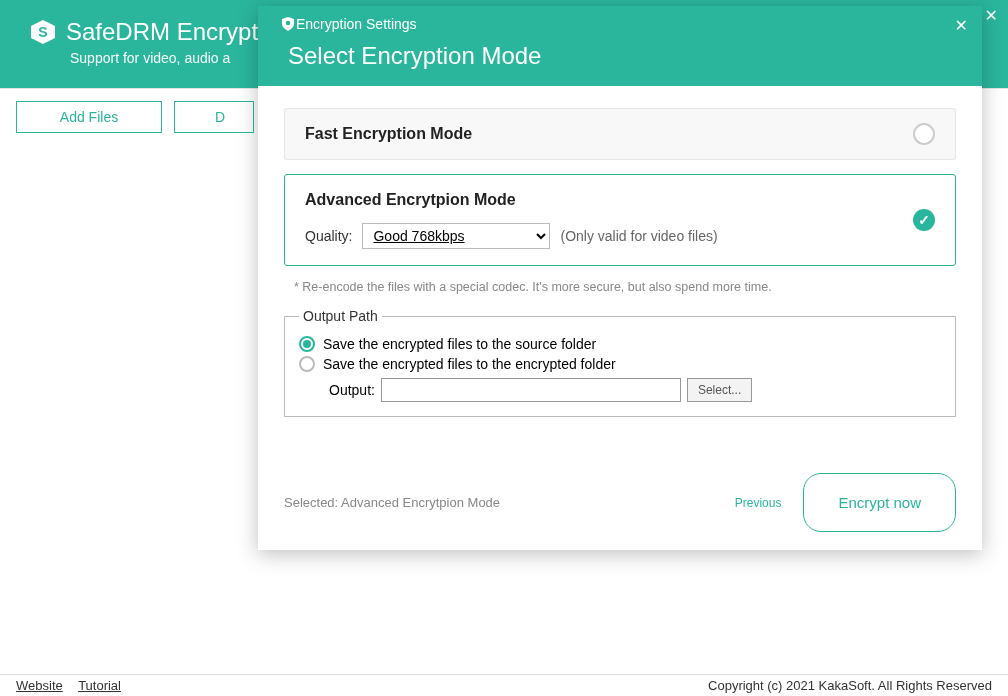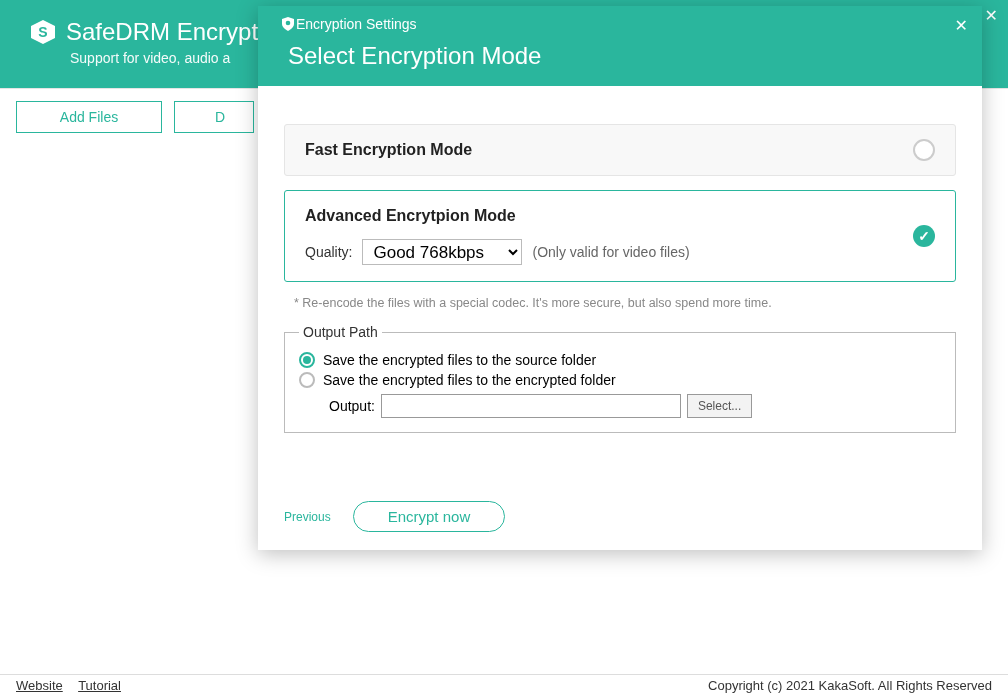--- a/index.html
+++ b/index.html
@@ -60,21 +60,21 @@
   .modal-header {
     background: #2ab69d; color: #fff;
     padding: 10px 22px 16px 22px;
   }
   .modal-header-row { display: flex; align-items:center; gap:0; font-size:14px;}
   .modal-title { font-size: 24px; font-weight: 400; margin-top: 10px; margin-left: 8px;}
   .modal-close {
     position: absolute; top: 10px; right: 14px; color: #fff; font-size: 16px; cursor:pointer;
   }
 
-  .modal-body { padding: 22px 26px 0 26px; flex: 1; margin-top: 16px; }
+  .modal-body { padding: 22px 26px 0 26px; flex: 1; }
 
   .mode-card {
     border: 1px solid #e5e5e5; border-radius: 3px;
     padding: 16px 20px; margin-bottom: 14px;
     background: #f8f8f8;
     position: relative;
   }
   .mode-card.selected { border: 1px solid #2ab69d; background: #fff; padding-left: 20px; }
   .mode-title { font-size: 16px; font-weight: 700; color: #222; }
   .mode-desc { font-size: 13px; color: #666; margin-top: 4px; line-height:1.4;}
@@ -83,22 +83,22 @@
     width: 22px; height: 22px; border-radius: 50%;
     border: 2px solid #ccc; background:#fff;
     display:flex; align-items:center; justify-content:center;
   }
   .mode-card.selected .mode-radio { border: none; background:#2ab69d; }
   .mode-radio .check { display:none; color:#fff; font-size:14px; font-weight:bold;}
   .mode-card.selected .mode-radio .check { display:block; }
 
   .quality-row { display:flex; align-items:center; gap:10px; margin-top:14px; font-size:14px; color:#333;}
   .quality-select {
-    width: 160px; height: 26px; font-size:17px; padding: 2px 6px;
-    border:1px solid #bbb; background:#fff;
+    width: 188px; height: 26px; font-size:14px; padding: 2px 6px;
+    border:1px solid #bbb; background:#fff;text-decoration:underline;
   }
   .quality-note { color:#666; font-size:14px;}
   .hint { font-size: 12.5px; color:#888; margin: 8px 0 14px 10px;}
 
   fieldset.output {
     border: 1px solid #bbb; padding: 8px 14px 14px 14px; font-size:14px;
   }
   fieldset.output legend { padding: 0 4px; color:#333;}
   .radio-row { display:flex; align-items:center; gap:8px; margin: 4px 0;}
   .radio-circle {
@@ -113,21 +113,21 @@
 
   .modal-footer {
     display:flex; align-items:center; justify-content:space-between;
     padding: 14px 26px 18px 26px;
   }
   .selected-label { font-size:13px; color:#888;}
   .footer-actions { display:flex; align-items:center; gap:22px;}
   .link-btn { color:#2ab69d; font-size:12px; cursor:pointer;}
   .primary-btn {
     border:1px solid #2ab69d; color:#2ab69d; background:#fff;
-    border-radius: 18px; padding: 6px 34px; font-size:15px;
+    border-radius: 18px; padding: 20px 34px; font-size:15px;
   }
   .shield-icon { display:inline-flex; }
 </style>
 </head>
 <body>
 
 <div class="main-header">
   <span class="main-close">✕</span>
   <div class="main-header-row">
     <span class="main-logo">
@@ -205,18 +205,19 @@
       </div>
       <div class="output-input-row">
         <span>Output:</span>
         <input class="output-input" type="text" value="" style="">
         <button class="select-btn">Select...</button>
       </div>
     </fieldset>
   </div>
 
   <div class="modal-footer">
+    <span class="selected-label">Selected: Advanced Encrytpion Mode</span>
     <div class="footer-actions">
       <span class="link-btn">Previous</span>
       <button class="primary-btn">Encrypt now</button>
     </div>
   </div>
 </div>
 
 </body></html>

